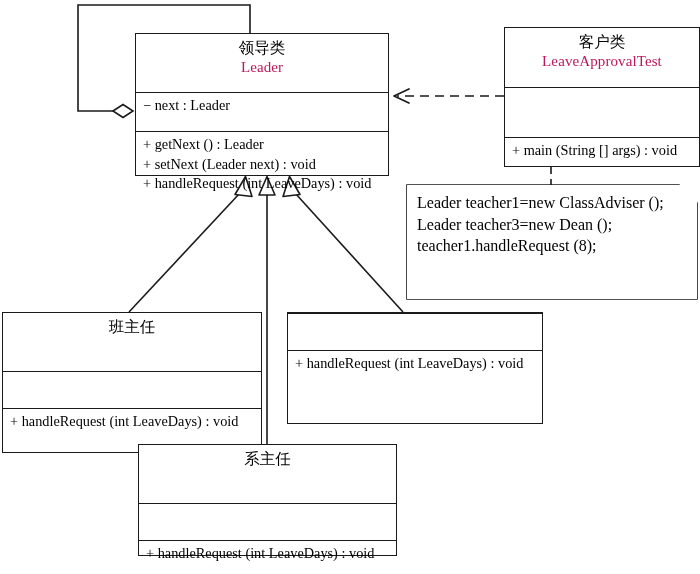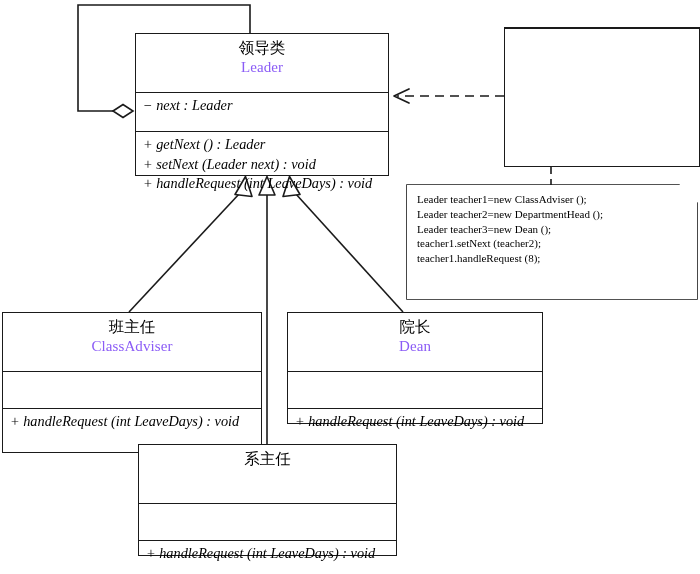--- a/index.html
+++ b/index.html
@@ -36,30 +36,29 @@
   }
   .uml-head .cn {
     font-size: 15.5px;
     color: #000;
     display: block;
     font-family: "DejaVu Sans", "Liberation Sans", sans-serif;
     font-weight: normal;
   }
   .uml-head .en {
     font-size: 15px;
-    color: #8b5cf6;
+    color: #be185d;
     display: block;
     letter-spacing: 0.1px;
   }
   .uml-sep {
     border-top: 1.6px solid #1a1a1a;
   }
   .uml-attrs, .uml-ops {
     padding: 3px 7px 4px 7px;
-    font-style: italic;
   }
   .uml-line {
     font-size: 14.3px;
     color: #000;
     line-height: 1.38;
     white-space: nowrap;
   }
   .uml-empty {
     height: 29px;
   }
@@ -68,21 +67,21 @@
     background: #ffffff;
     box-sizing: border-box;
   }
   .note-text {
     position: absolute;
     left: 10px;
     top: 7px;
     right: 6px;
   }
   .note-line {
-    font-size: 11px;
+    font-size: 16px;
     line-height: 1.345;
     color: #000;
     white-space: nowrap;
   }
 </style>
 </head>
 <body>
 
 <div id="canvas">
 
@@ -132,49 +131,49 @@
       <div class="uml-line">− next : Leader</div>
     </div>
     <div class="uml-sep uml-ops" style="height:65px;">
       <div class="uml-line">+ getNext () : Leader</div>
       <div class="uml-line">+ setNext (Leader next) : void</div>
       <div class="uml-line">+ handleRequest (int LeaveDays) : void</div>
     </div>
   </div>
 
   <div class="uml-class" style="left:504px; top:27px; width:196px; height:140px;">
+    <div class="uml-head" style="height:48px;">
+      <span class="cn">客户类</span>
+      <span class="en">LeaveApprovalTest</span>
+    </div>
     <div class="uml-sep uml-attrs uml-empty" style="height:42px;"></div>
+    <div class="uml-sep uml-ops" style="height:48px;">
+      <div class="uml-line">+ main (String [] args) : void</div>
+    </div>
   </div>
 
   <div class="note" style="left:407px; top:185px; width:290px; height:114px;">
     <div class="note-text">
       <div class="note-line">Leader teacher1=new ClassAdviser ();</div>
-      <div class="note-line">Leader teacher2=new DepartmentHead ();</div>
       <div class="note-line">Leader teacher3=new Dean ();</div>
-      <div class="note-line">teacher1.setNext (teacher2);</div>
       <div class="note-line">teacher1.handleRequest (8);</div>
     </div>
   </div>
 
   <div class="uml-class" style="left:2px; top:312px; width:260px; height:141px;">
     <div class="uml-head" style="height:47px;">
       <span class="cn">班主任</span>
-      <span class="en">ClassAdviser</span>
     </div>
     <div class="uml-sep uml-attrs" style="height:29px;"></div>
     <div class="uml-sep uml-ops" style="height:33px;">
       <div class="uml-line">+ handleRequest (int LeaveDays) : void</div>
     </div>
   </div>
 
   <div class="uml-class" style="left:287px; top:312px; width:256px; height:112px;">
-    <div class="uml-head" style="height:47px;">
-      <span class="cn">院长</span>
-      <span class="en">Dean</span>
-    </div>
     <div class="uml-sep uml-attrs" style="height:29px;"></div>
     <div class="uml-sep uml-ops" style="height:33px;">
       <div class="uml-line">+ handleRequest (int LeaveDays) : void</div>
     </div>
   </div>
 
   <div class="uml-class" style="left:138px; top:444px; width:259px; height:112px;">
     <div class="uml-head" style="height:47px;">
       <span class="cn">系主任</span>
     </div>

